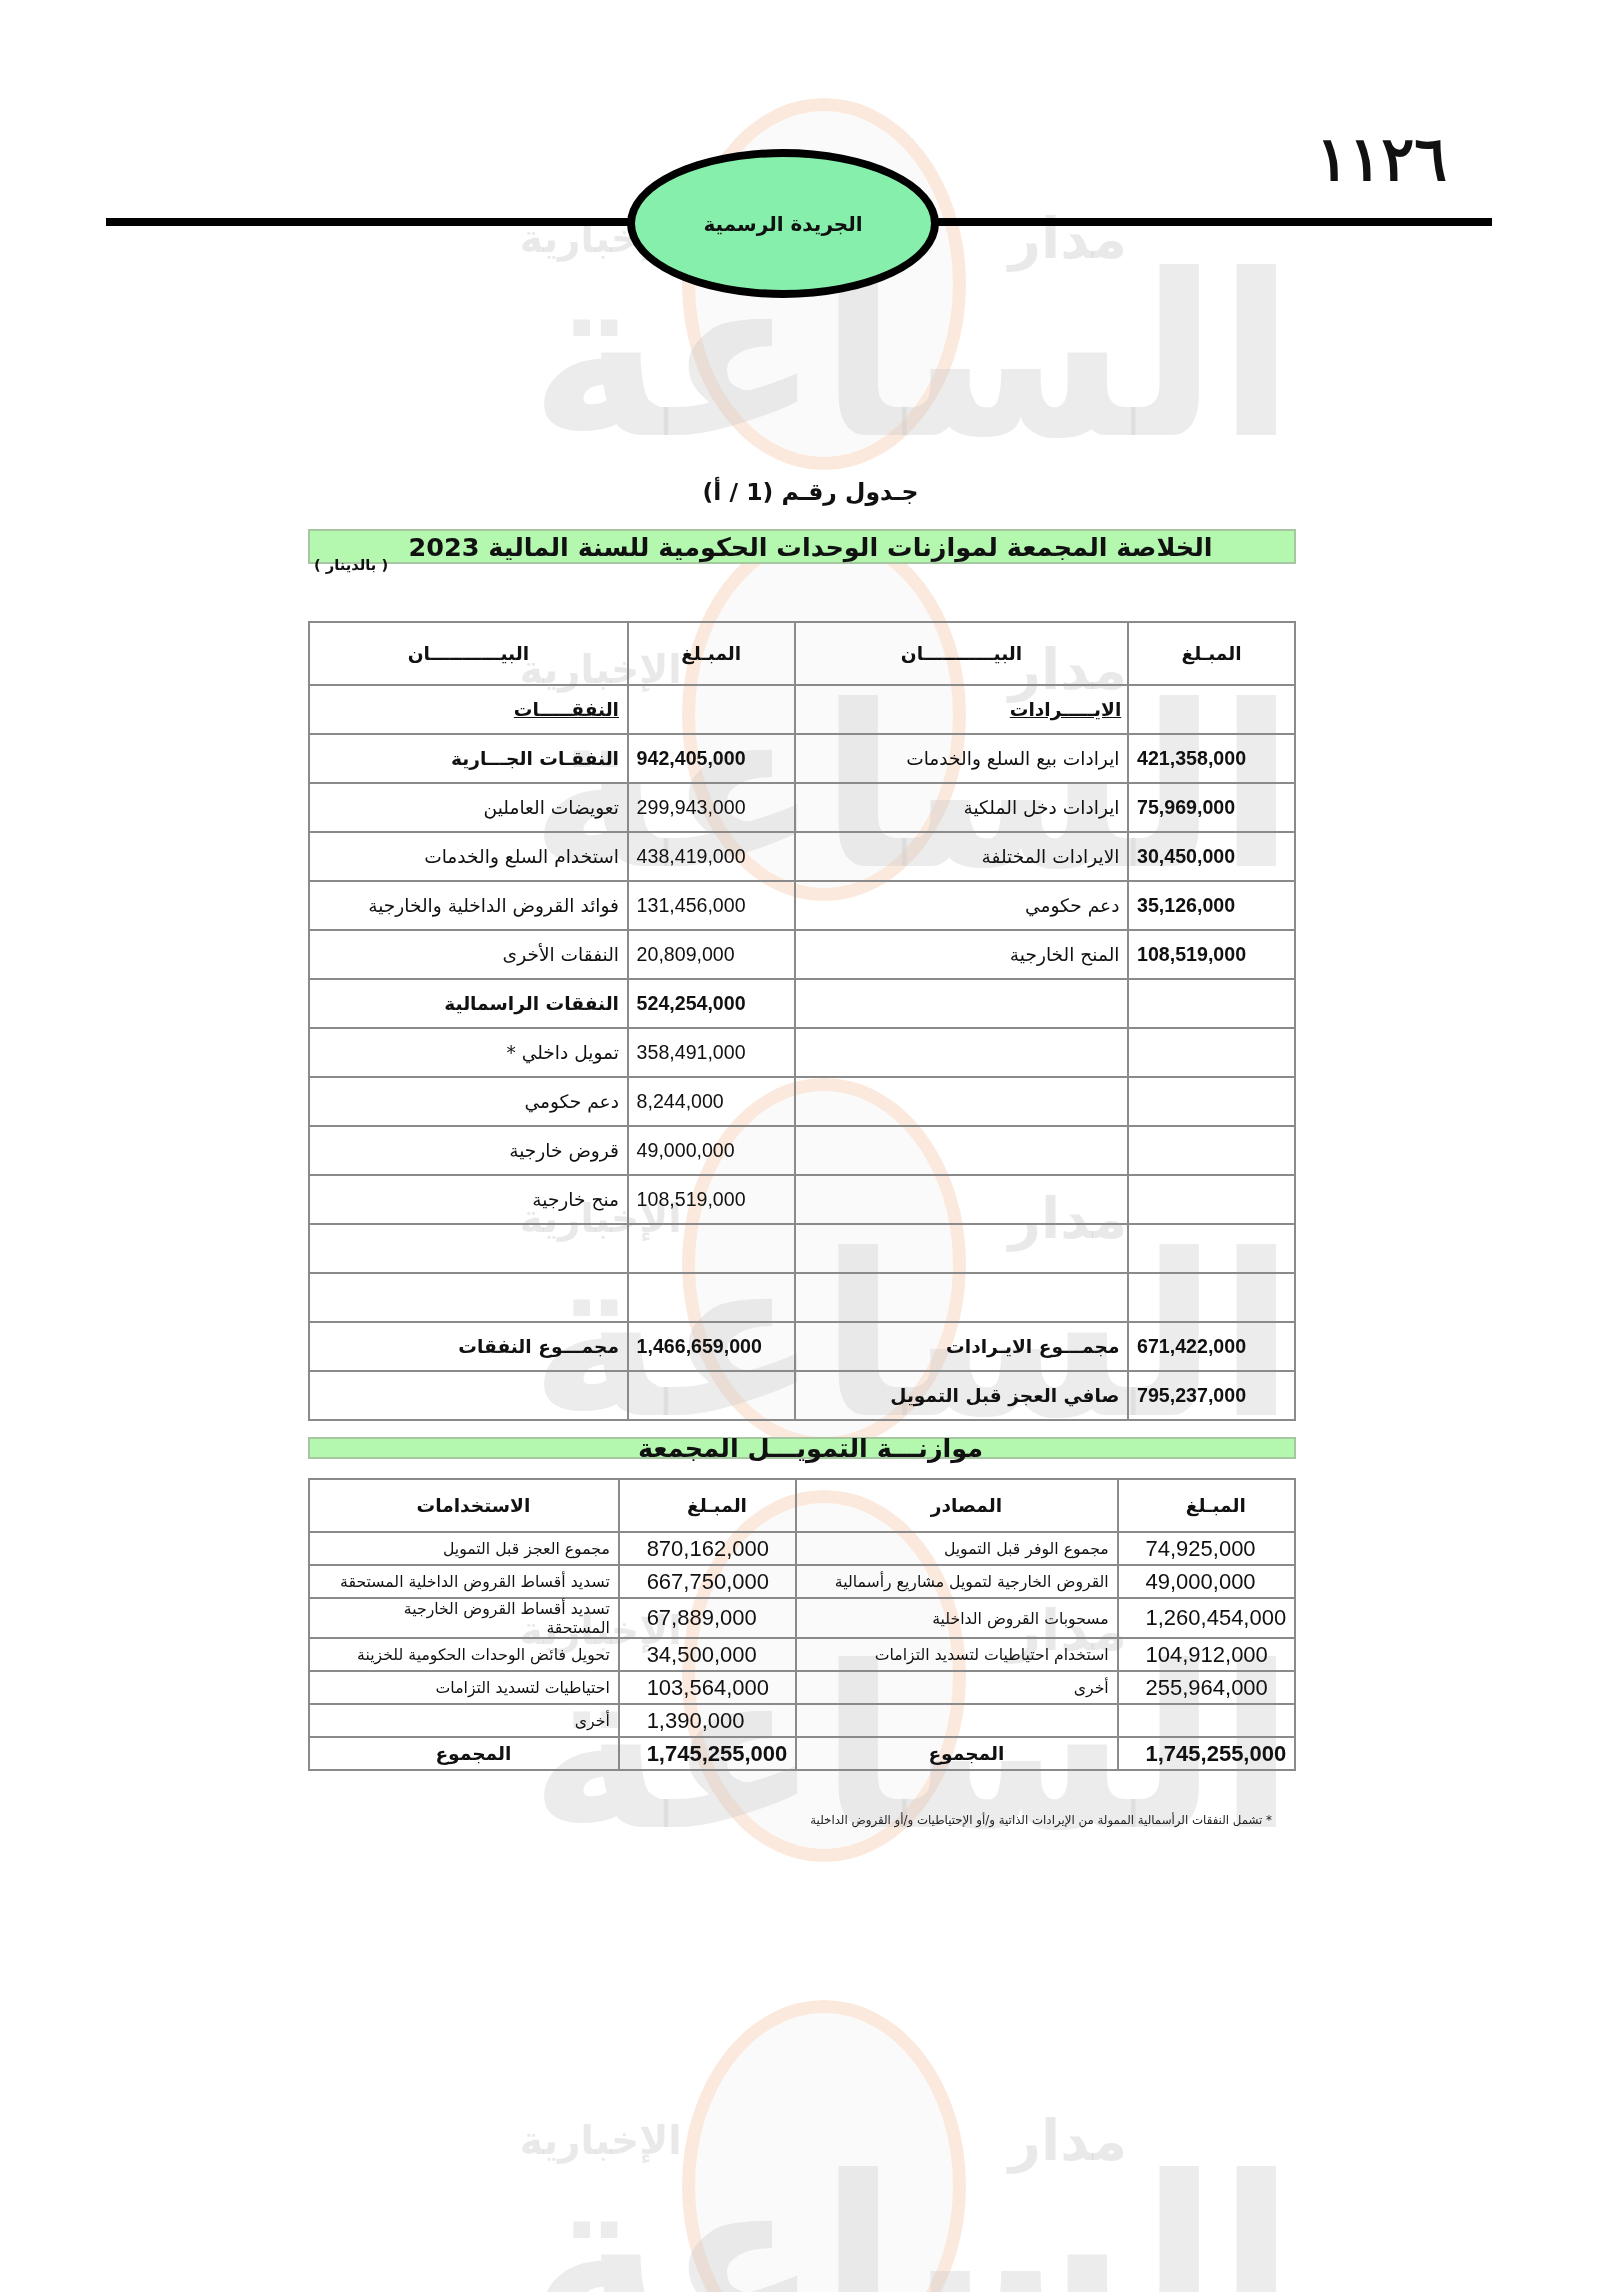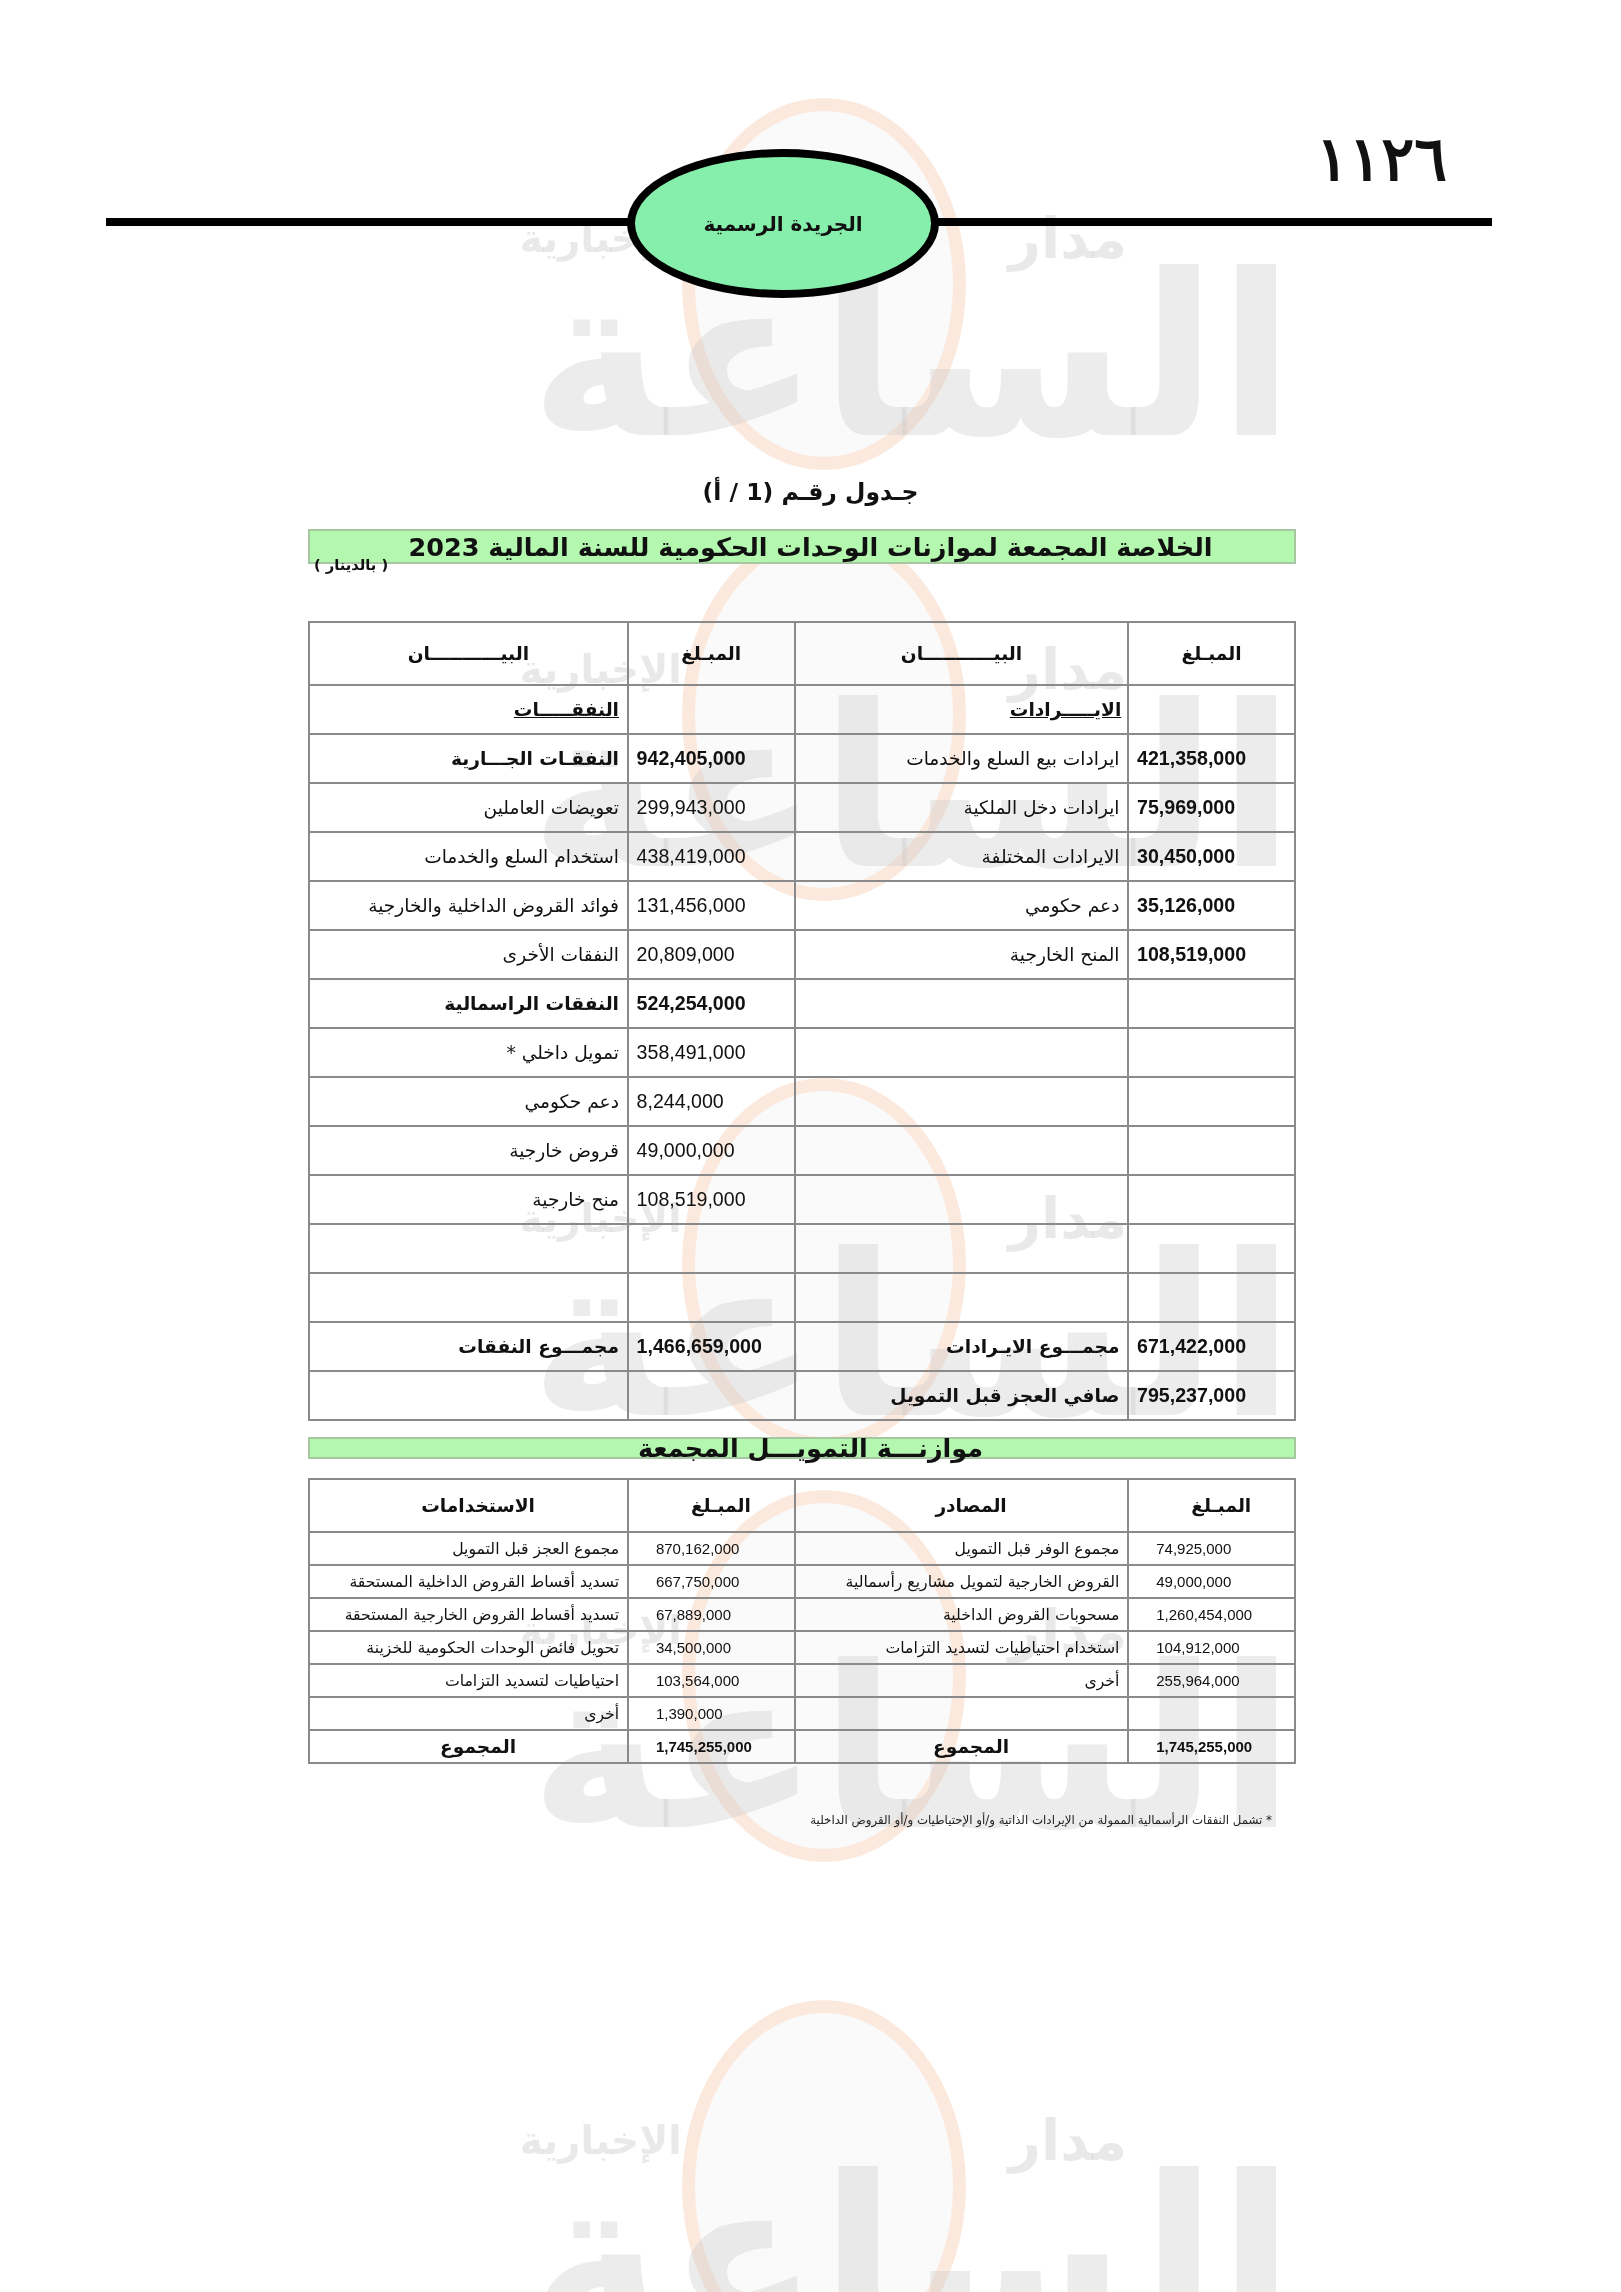--- a/index.html
+++ b/index.html
@@ -37,21 +37,21 @@
     .t1 tr.head td { height: 63px; margin-top: 10px; }
     .t1 .amt { text-align: left; direction: ltr; font-family: "Liberation Sans", sans-serif; font-size: 19.6px; }
     .t1 .lbl { text-align: right; }
     .bold { font-weight: bold; }
     .center { text-align: center !important; }
     .u { text-decoration: underline; font-weight: bold; }
 
     .t2 { left: 308px; top: 1478px; width: 988px; }
     .t2 td { height: 33px; font-size: 15.7px; padding-left: 27px; }
     .t2 tr.head td { height: 53px; font-size: 18.6px; font-weight: bold; text-align: center; }
-    .t2 .amt { text-align: left; direction: ltr; font-family: "Liberation Sans", sans-serif; font-size: 15px; }
+    .t2 .amt { text-align: left; direction: ltr; font-family: "Liberation Sans", sans-serif; font-size: 22px; }
     .t2 .lbl { text-align: right; }
 
     .footnote { position: absolute; right: 349px; top: 1813px; font-size: 11.8px; direction: rtl; color: #222; }
   </style>
 </head>
 <body>
 
 <div class="wm" style="top:98px">
   <div class="ring"></div>
   <div class="small-r">مدار</div>

